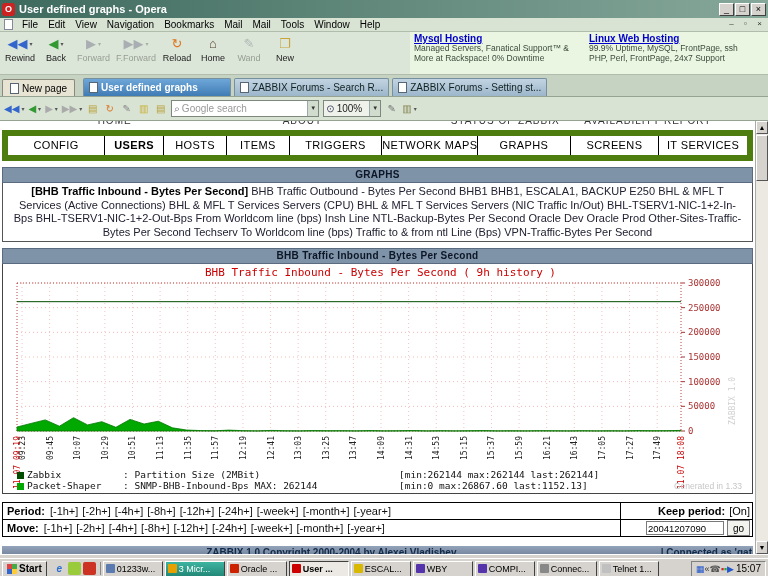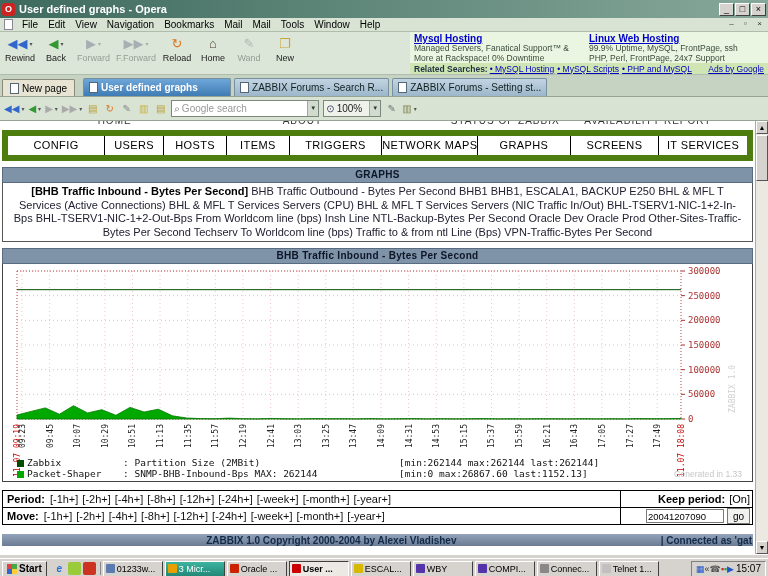--- a/index.html
+++ b/index.html
@@ -221,25 +221,20 @@
         <div class="ad-title">Mysql Hosting</div>
         <div class="ad-text">Managed Servers, Fanatical Support™ &amp;</div>
         <div class="ad-text">More at Rackspace! 0% Downtime</div>
       </div>
       <div class="ad">
         <div class="ad-title">Linux Web Hosting</div>
         <div class="ad-text">99.9% Uptime, MySQL, FrontPage, ssh</div>
         <div class="ad-text">PHP, Perl, FrontPage, 24x7 Support</div>
       </div>
     </div>
-    <div class="related-bar">
-      <span class="related-label">Related Searches:</span>
-      <span id="related-links"><span class="rel-link">• MySQL Hosting</span><span class="rel-link">• MySQL Scripts</span><span class="rel-link">• PHP and MySQL</span></span>
-      <span class="ads-by">Ads by Google</span>
-    </div>
   </div>
 </div>
 
 <div class="tabbar">
   <div class="newpage-btn">
     <span class="tab-pageicon"></span>
     <span>New page</span>
   </div>
   <div id="tabs" style="display:flex;align-items:flex-end;">
       <div class="tab active">
@@ -286,37 +281,38 @@
 
     <div class="clip-row" id="clip-row">
         <span class="clip-label" style="left: 15%;">HOME</span>
         <span class="clip-label" style="left: 40%;">ABOUT</span>
         <span class="clip-label" style="left: 67%;">STATUS OF ZABBIX</span>
         <span class="clip-label" style="left: 86%;">AVAILABILITY REPORT</span>
       </div>
 
     <div id="nav-row">
         <div class="nav-cell" style="width: 13%;">CONFIG</div>
-        <div class="nav-cell" style="width: 8%;">USERS</div>
+        <div class="nav-cell" style="width: 8%; font-weight: bold;">USERS</div>
         <div class="nav-cell" style="width: 8.5%;">HOSTS</div>
         <div class="nav-cell" style="width: 8.5%;">ITEMS</div>
         <div class="nav-cell" style="width: 12.5%;">TRIGGERS</div>
         <div class="nav-cell" style="width: 13%;">NETWORK MAPS</div>
         <div class="nav-cell" style="width: 12.5%;">GRAPHS</div>
         <div class="nav-cell" style="width: 12%; text-align: center;">SCREENS</div>
         <div class="nav-cell" style="width: 12%;">IT SERVICES</div>
       </div>
 
     <div class="bluebar graphs-bar">GRAPHS</div>
 
     <div class="links-block" id="glinks"><b>[BHB Traffic Inbound - Bytes Per Second]</b>  <span class="glink">BHB Traffic Outbound - Bytes Per Second</span> <span class="glink">BHB1</span> <span class="glink">BHB1, ESCALA1, BACKUP E250</span> <span class="glink">BHL &amp; MFL T Services (Active Connections)</span> <span class="glink">BHL &amp; MFL T Services Servers (CPU)</span> <span class="glink">BHL &amp; MFL T Services Servers (NIC Traffic In/Out)</span> <span class="glink">BHL-TSERV1-NIC-1+2-In-Bps</span> <span class="glink">BHL-TSERV1-NIC-1+2-Out-Bps</span> <span class="glink">From Worldcom line (bps)</span> <span class="glink">Insh Line</span> <span class="glink">NTL-Backup-Bytes Per Second</span> <span class="glink">Oracle Dev</span> <span class="glink">Oracle Prod</span> <span class="glink">Other-Sites-Traffic-Bytes Per Second</span> <span class="glink">Techserv</span> <span class="glink">To Worldcom line (bps)</span> <span class="glink">Traffic to &amp; from ntl Line (Bps)</span> <span class="glink">VPN-Traffic-Bytes Per Second</span></div>
 
     <div class="bluebar section-bar">BHB Traffic Inbound - Bytes Per Second</div>
 
     <div class="graph-panel">
+      <div class="chart-title">BHB Traffic Inbound - Bytes Per Second ( 9h history )</div>
       <svg id="chart-svg" width="740" height="190">
           <line x1="8" y1="152" x2="672" y2="152" stroke="#f2b8b8" stroke-dasharray="1,3"></line>
           <line x1="672" y1="152" x2="676" y2="152" stroke="#aa3333"></line>
           <text x="679" y="155" fill="#aa3333" font-size="9" font-family="DejaVu Sans Mono, monospace">0</text>
           <line x1="8" y1="127.33333333333334" x2="672" y2="127.33333333333334" stroke="#f2b8b8" stroke-dasharray="1,3"></line>
           <line x1="672" y1="127.33333333333334" x2="676" y2="127.33333333333334" stroke="#aa3333"></line>
           <text x="679" y="130.33333333333334" fill="#aa3333" font-size="9" font-family="DejaVu Sans Mono, monospace">50000</text>
           <line x1="8" y1="102.66666666666667" x2="672" y2="102.66666666666667" stroke="#f2b8b8" stroke-dasharray="1,3"></line>
           <line x1="672" y1="102.66666666666667" x2="676" y2="102.66666666666667" stroke="#aa3333"></line>
           <text x="679" y="105.66666666666667" fill="#aa3333" font-size="9" font-family="DejaVu Sans Mono, monospace">100000</text>

